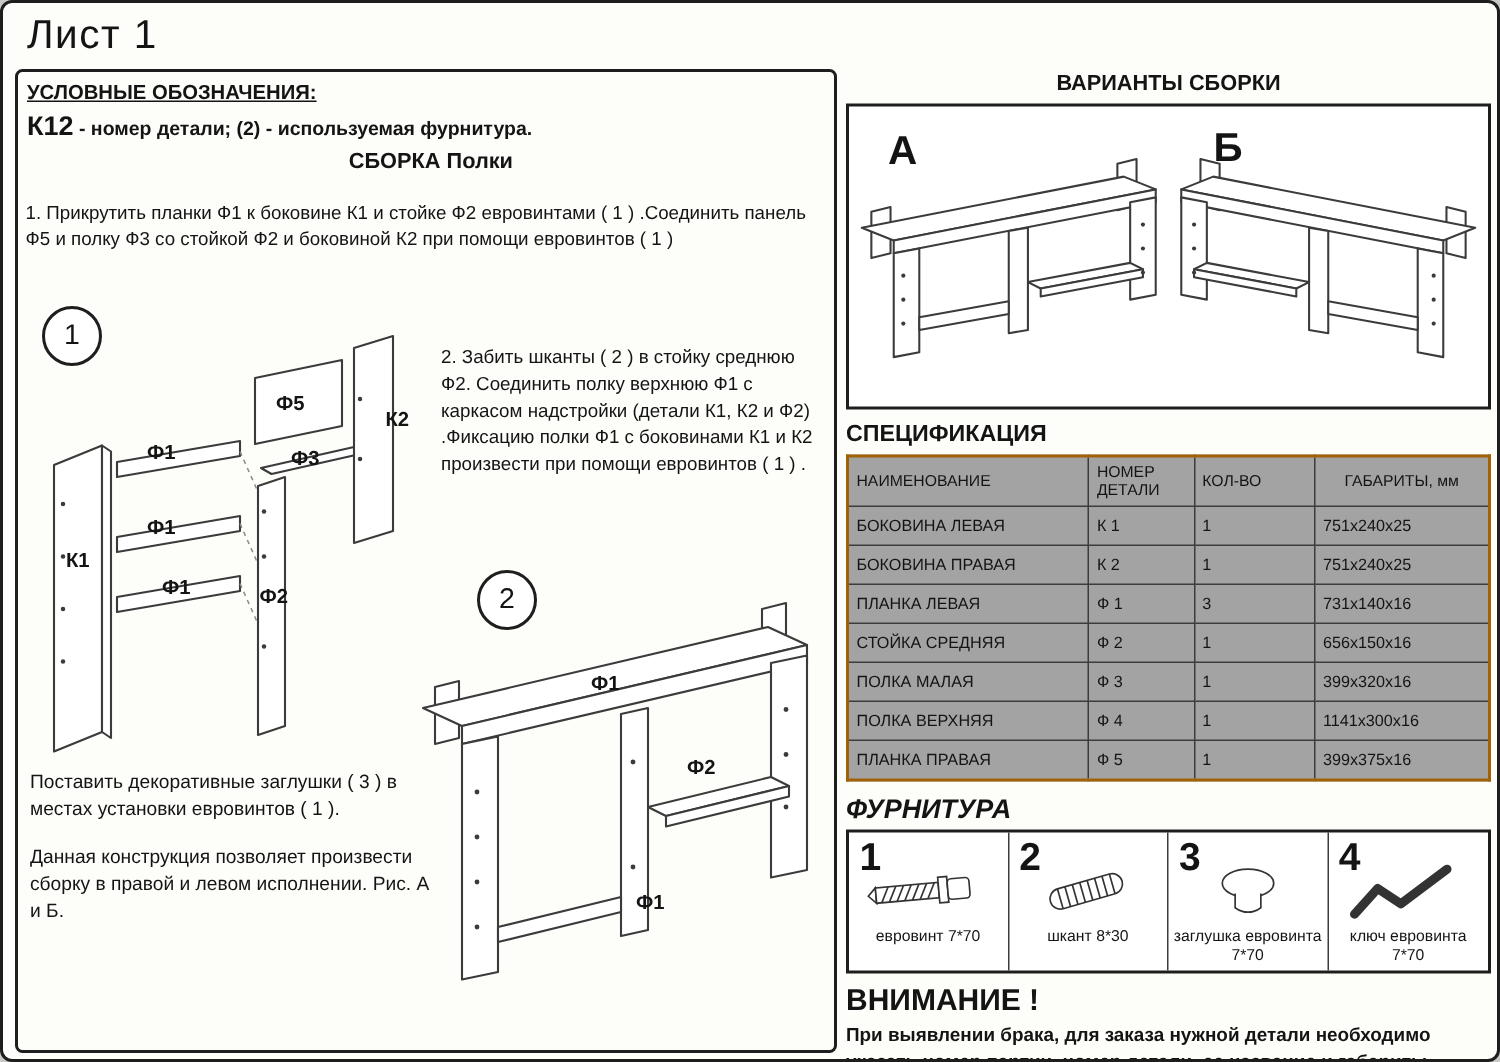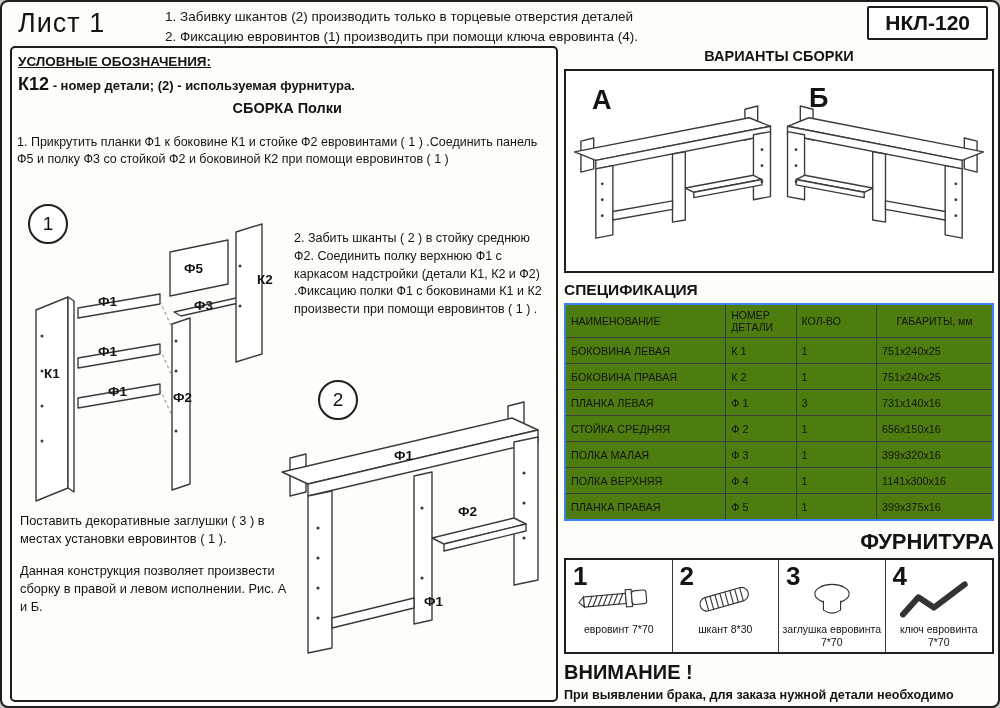--- a/index.html
+++ b/index.html
@@ -48,49 +48,44 @@
   .variants-title { text-align:center; font-weight:bold; font-size:14.5px; margin:0 0 5px 0; }
   .variants-box { border:2px solid #1e1e1e; height:200px; display:flex; position:relative; background:#fff; }
   .variant-half { width:50%; height:100%; position:relative; }
   .variant-letter { position:absolute; font-size:27px; font-weight:600; z-index:2; }
   .letter-a { left:26px; top:14px; }
   .letter-b { left:30px; top:12px; }
   .variant-half svg { width:100%; height:100%; }
   .mirrored svg { transform:scaleX(-1); }
 
   .spec-title { font-weight:bold; font-size:15.5px; margin:8px 0 4px 0; }
-  table.spec { width:100%; border-collapse:collapse; border:2px solid #3b82f6; background:#4d7c0f; }
+  table.spec { width:100%; border-collapse:collapse; border:2px solid #a16207; background:#a3a3a3; }
   table.spec th, table.spec td { border:1px solid #3c3c3c; padding:2px 5px; }
   table.spec th { font-weight:400; font-size:10.5px; text-align:left; height:28px; vertical-align:middle; }
   table.spec th.c { text-align:center; }
   table.spec td { font-size:10.8px; height:21px; }
   td.part, td.qty, td.size { text-align:left; }
 
-  .hardware-title { text-align:right; font-weight:bold; font-size:22px; margin:8px 0 3px 0; }
+  .hardware-title { text-align:left; font-weight:bold; font-size:18px; margin:8px 0 3px 0;font-style:italic; }
   .hardware-grid { display:grid; grid-template-columns:repeat(4,1fr); border:2px solid #1e1e1e; background:#fff; }
   .hw-cell { position:relative; border-right:1px solid #3c3c3c; height:92px; box-sizing:border-box; text-align:center; padding:2px 3px; }
   .hw-cell:last-child { border-right:none; }
   .hw-num { position:absolute; left:7px; top:1px; font-size:26px; font-weight:bold; }
   .hw-icon { display:block; margin:13px auto 0 auto; width:92px; height:48px; }
   .hw-label { font-size:10.5px; line-height:1.2; }
 
   .attention-title { font-weight:bold; font-size:20px; margin:7px 0 3px 0; }
   .attention-text { font-weight:bold; font-size:12.6px; line-height:1.4; }
 </style>
 </head>
 <body>
 
 <div class="page">
 
   <div class="abs sheet-title">Лист 1</div>
-  <div class="abs header-notes">
-    <div>1. Забивку шкантов (2) производить только в торцевые отверстия деталей</div>
-    <div>2. Фиксацию евровинтов (1) производить при помощи ключа евровинта (4).</div>
-  </div>
-  <div class="abs model-box">НКЛ-120</div>
 
   <div class="abs left-panel">
     <div class="abs legend-title">УСЛОВНЫЕ ОБОЗНАЧЕНИЯ:</div>
     <div class="abs legend-line">
       <span class="code">К12</span><span> - номер детали;  (2) - используемая фурнитура.</span>
     </div>
     <div class="abs assembly-title">СБОРКА Полки</div>
     <div class="abs step1">1. Прикрутить планки Ф1 к боковине К1 и стойке Ф2 евровинтами   ( 1 )   .Соединить панель Ф5 и полку Ф3 со стойкой Ф2 и боковиной К2 при помощи евровинтов  ( 1 )</div>
 
     <div class="abs step-circle circle-1">1</div>

